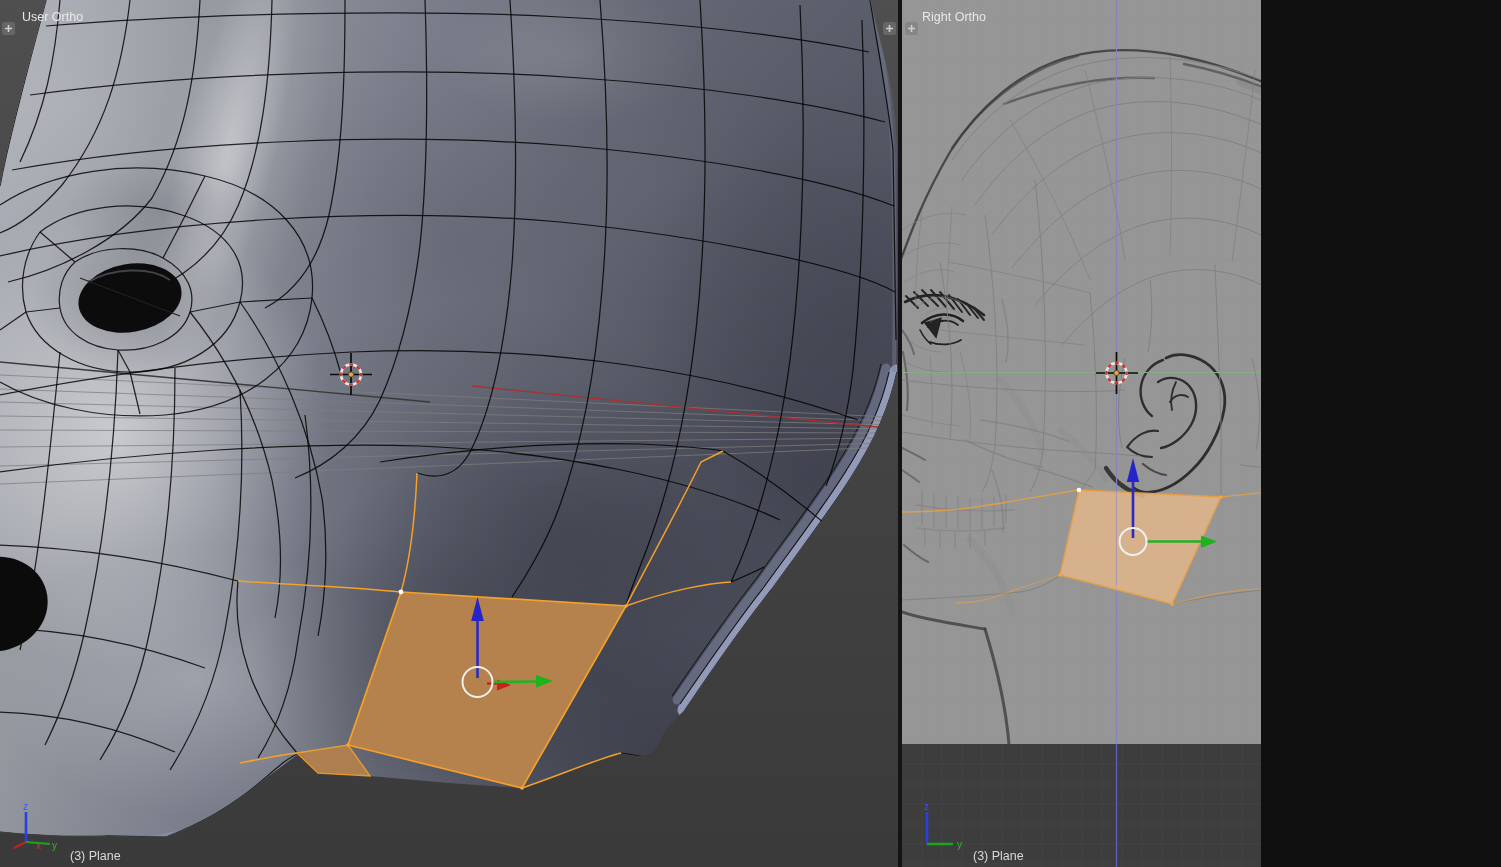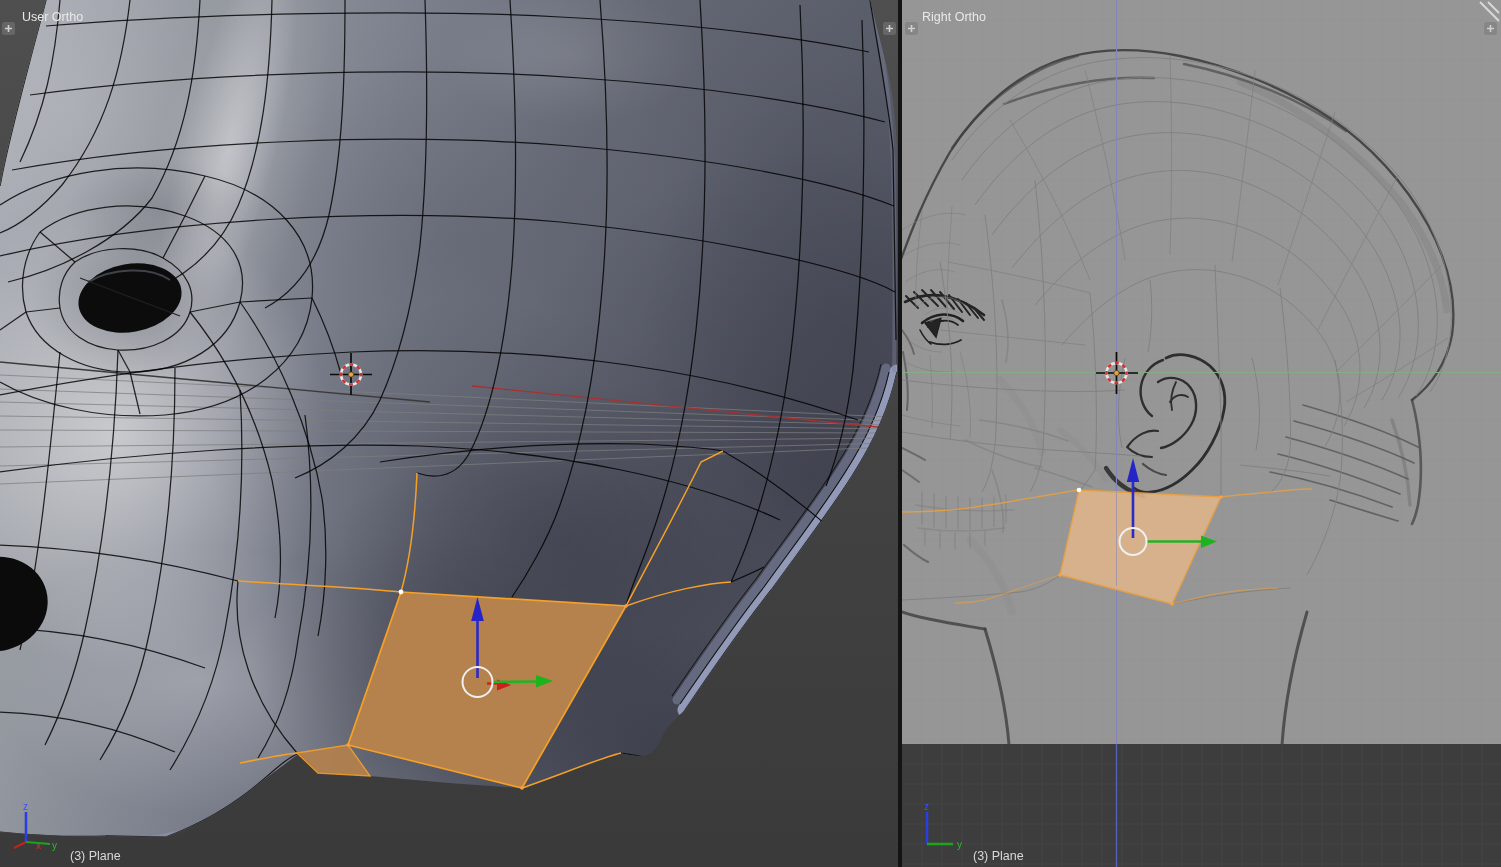--- a/index.html
+++ b/index.html
@@ -1,16 +1,16 @@
 <!DOCTYPE html>
 <html><head>
 <meta charset="utf-8">
 <style>
 html,body{margin:0;padding:0;background:#101010;}
-#stage{position:relative;width:1501px;height:867px;overflow:hidden;font-family:"Liberation Sans",sans-serif;}
+#stage{position:relative;width:1261px;height:867px;overflow:hidden;font-family:"Liberation Sans",sans-serif;}
 svg{display:block;}
 text{font-family:"Liberation Sans",sans-serif;}
 </style>
 </head>
 <body>
 <div id="stage">
 <svg width="1501" height="867" viewBox="0 0 1501 867">
 <defs>
 <linearGradient id="lbg" x1="0" y1="0" x2="0" y2="1">
   <stop offset="0" stop-color="#4f4f4f"></stop>

